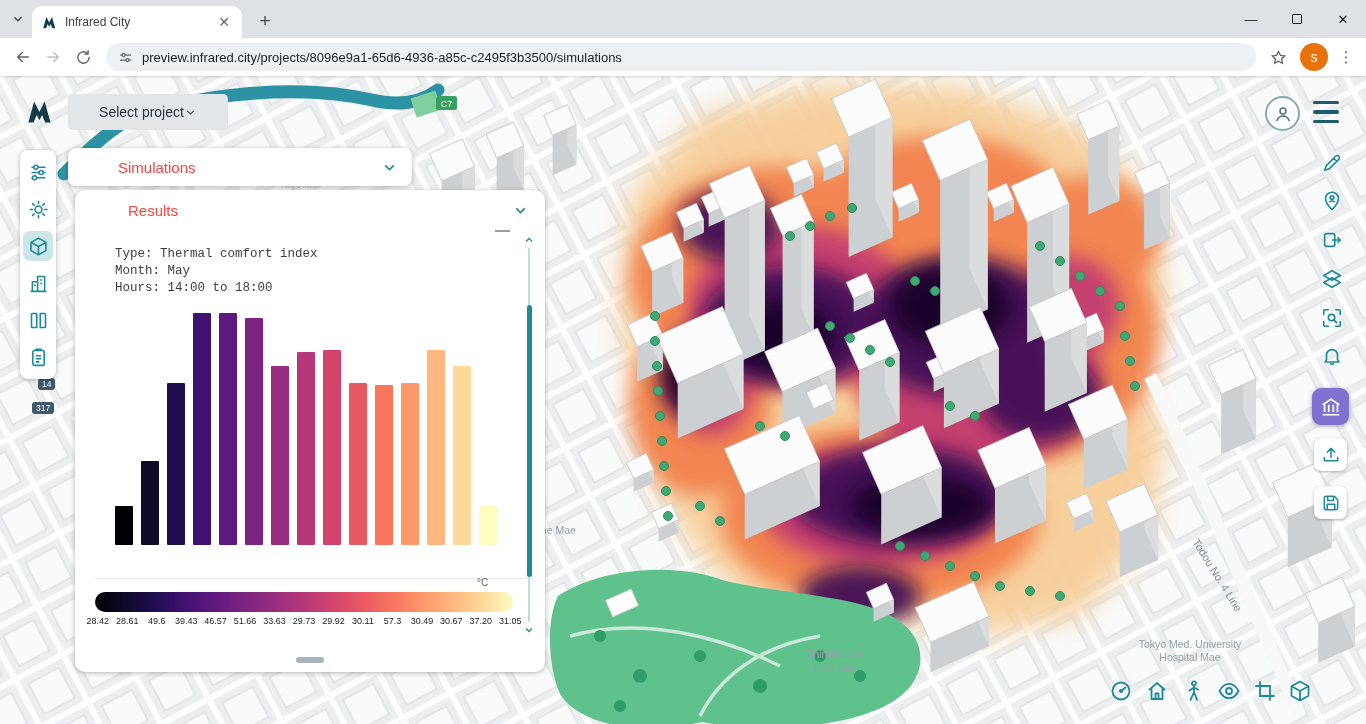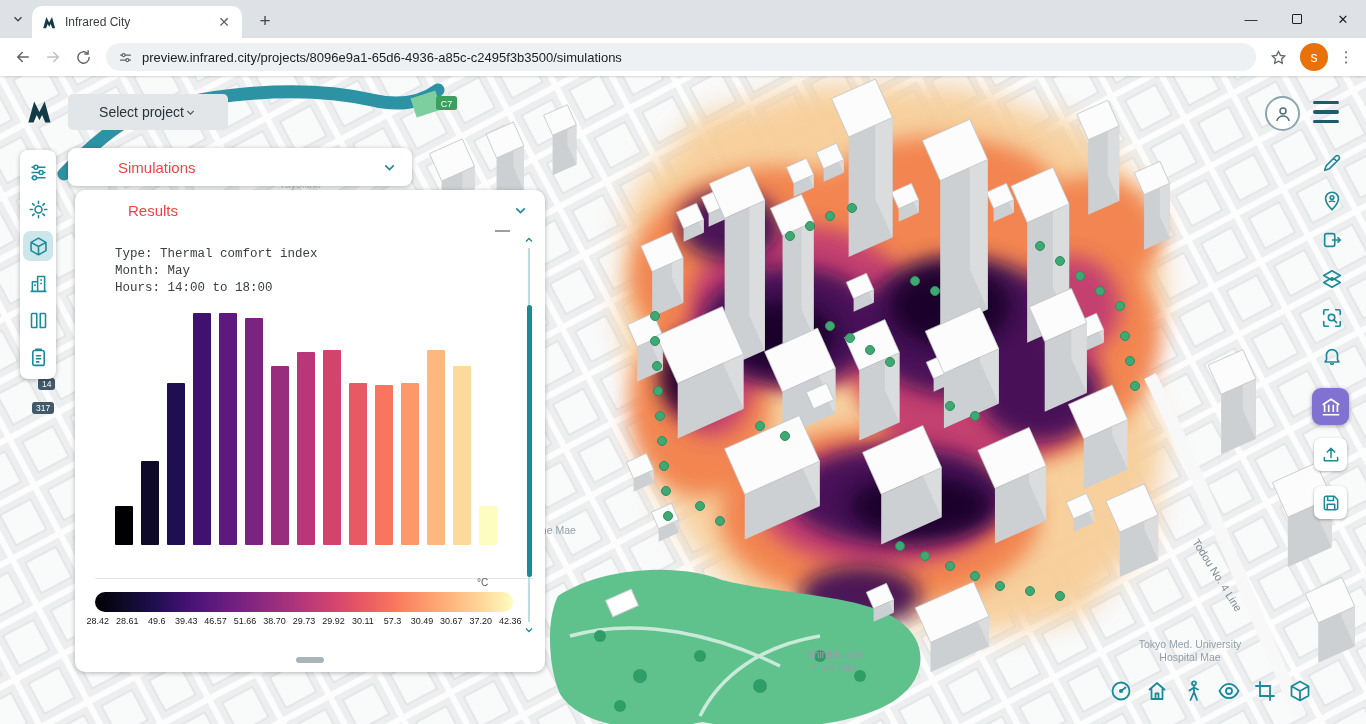--- a/index.html
+++ b/index.html
@@ -498,29 +498,29 @@
       <div class="divider"></div>
       <div class="unit">°C</div>
       <div class="legend-gradient" id="legend-gradient" style="background: linear-gradient(90deg, rgb(0, 0, 4), rgb(14, 10, 40), rgb(31, 14, 80), rgb(65, 17, 114), rgb(94, 25, 126), rgb(123, 35, 128), rgb(152, 45, 127), rgb(183, 55, 121), rgb(211, 68, 109), rgb(233, 89, 99), rgb(248, 118, 94), rgb(253, 152, 107), rgb(254, 184, 127), rgb(253, 217, 155), rgb(252, 253, 191));"></div>
       <div class="legend-labels" id="legend-labels">
           <span>28.42</span>
           <span>28.61</span>
           <span>49.6</span>
           <span>39.43</span>
           <span>46.57</span>
           <span>51.66</span>
-          <span>38.70</span>
+          <span>33.63</span>
           <span>29.73</span>
           <span>29.92</span>
           <span>30.11</span>
           <span>57.3</span>
           <span>30.49</span>
           <span>30.67</span>
           <span>37.20</span>
-          <span>42.36</span>
+          <span>31.05</span>
         </div>
 
       <div class="vtrack"></div>
       <div class="vthumb"></div>
       <svg class="ic vchev" style="top:44px;" width="12" height="12" viewBox="0 0 24 24" fill="none" stroke="currentColor" stroke-width="2.6">
           <path d="M6 15 L12 9 L18 15"></path>
         </svg>
       <svg class="ic vchev" style="top:434px;" width="12" height="12" viewBox="0 0 24 24" fill="none" stroke="currentColor" stroke-width="2.6">
           <path d="M6 9 L12 15 L18 9"></path>
         </svg>

